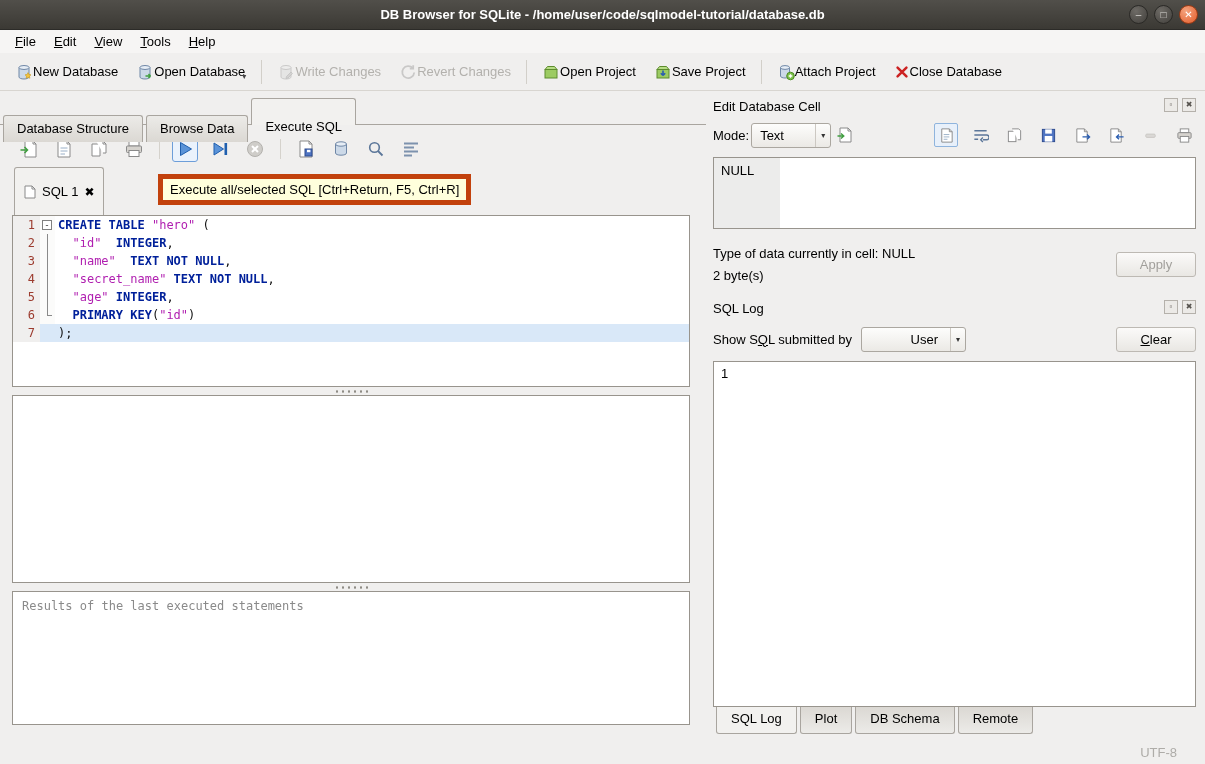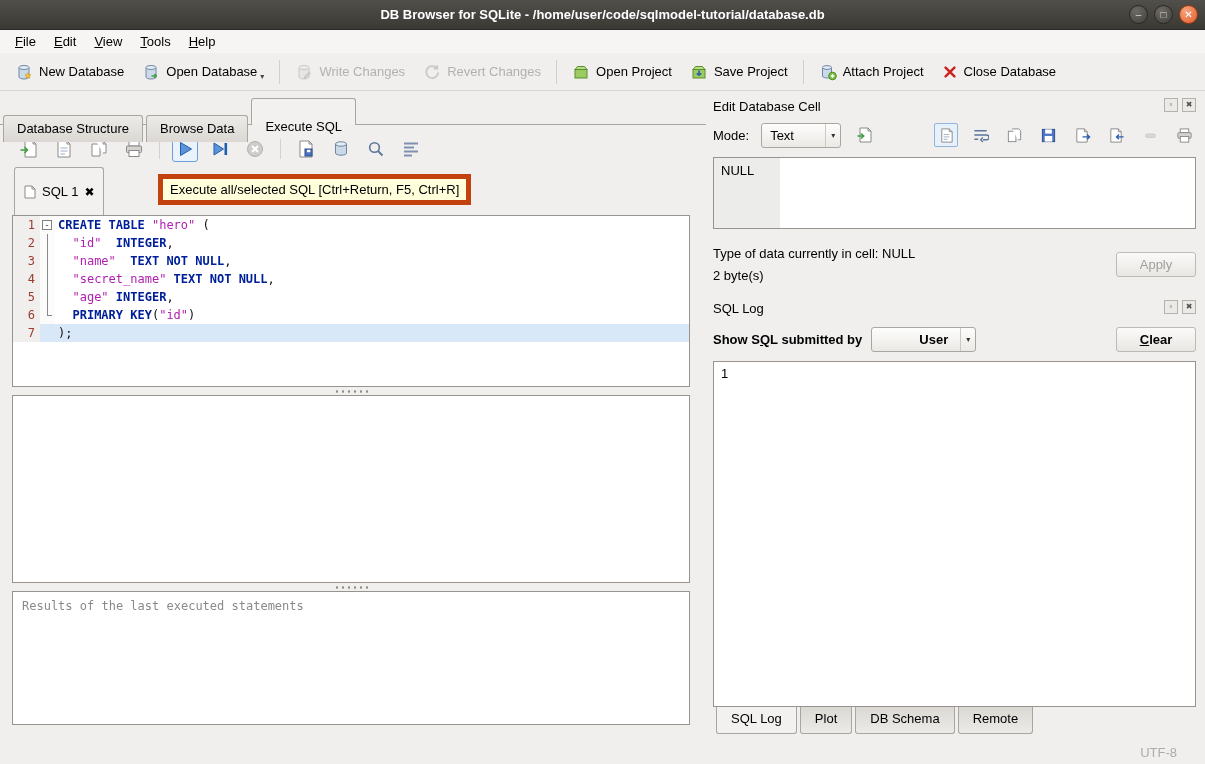--- a/index.html
+++ b/index.html
@@ -18,21 +18,21 @@
   .winbtns { position:absolute; right:7px; top:5px; display:flex; gap:6px; }
   .wbtn { width:19px; height:19px; border-radius:50%; display:flex; align-items:center; justify-content:center; font-size:10px; line-height:1; color:#d8d6d2; background:radial-gradient(circle at 35% 30%, #6e6b66, #413f3b); border:1px solid #2a2926; cursor:default; }
   .wbtn.close { background:radial-gradient(circle at 35% 30%, #f5a47f, #e25c2a); color:#fff; border-color:#9c3a14; }
 
   
   .menubar { flex:0 0 23px; background:#f6f5f4; display:flex; align-items:center; padding-left:6px; }
   .menu-item { padding:2px 9px; }
 
   
   .toolbar { flex:0 0 38px; display:flex; align-items:center; padding:0 6px; background:#f0efee; border-bottom:1px solid #d8d5d0; }
-  .tbtn { display:flex; align-items:center; gap:6px; padding:5px 9px; border-radius:3px; white-space:nowrap; }
+  .tbtn { display:flex; align-items:center; padding:5px 9px; border-radius:3px; white-space:nowrap; }
   .tbtn.disabled { color:#b3b1ad; }
   .tbtn.disabled svg { opacity:.45; filter:grayscale(1); }
   .caret { font-size:8px; color:#444; margin-left:-3px; align-self:flex-end; }
   .tsep { width:1px; height:24px; background:#d2cfc9; margin:0 6px; }
 
   
   .main { flex:1; display:flex; min-height:0; }
 
   
   .left { flex:0 0 706px; display:flex; flex-direction:column; padding-top:6px; min-height:0; }
@@ -76,40 +76,40 @@
   .pane { background:#fff; border:1px solid #98948d; }
   .grid-pane { flex:0 0 188px; }
   .results-pane { flex:1; padding:7px 9px; font-family:"DejaVu Sans Mono", monospace; font-size:12px; color:#8a8a8a; min-height:0; }
 
   
   .right { flex:1; display:flex; flex-direction:column; padding:4px 9px 7px 7px; min-width:0; }
   .dockheader { flex:0 0 22px; display:flex; align-items:center; position:relative; }
   .dockctl { position:absolute; right:0; top:3px; display:flex; gap:4px; }
   .dctl { width:14px; height:14px; font-size:8px; display:flex; align-items:center; justify-content:center; color:#55524d; border:1px solid #b5b1ab; background:#eceae7; line-height:1; }
 
-  .moderow { flex:0 0 36px; display:flex; align-items:center; gap:12px; }
+  .moderow { flex:0 0 36px; display:flex; align-items:center; gap:2px; }
   .combo { height:25px; background:linear-gradient(#fdfdfc,#ebe9e5); border:1px solid #aba7a0; border-radius:3px; display:flex; align-items:center; padding:0 0 0 8px; }
   .combo .val { padding-right:12px; }
   .combo .arrow { font-size:8px; color:#333; border-left:1px solid #ccc8c2; padding:0 5px; height:100%; display:flex; align-items:center; }
   .combo.text-combo { width:80px; justify-content:space-between; }
   .combo.user-combo { width:105px; justify-content:flex-end; }
   .mode-icons { margin-left:auto; display:flex; align-items:center; gap:10px; }
   .micon { width:24px; height:24px; display:flex; align-items:center; justify-content:center; border-radius:2px; }
   .micon.selected { border:1px solid #8fb4dd; background:#e8f0fa; }
   .micon.disabled { opacity:.55; }
 
   .celleditor { flex:0 0 72px; border:1px solid #98948d; background:#fff; display:flex; margin-top:4px; }
   .null-strip { flex:0 0 66px; background:#ececeb; padding:5px 7px; color:#000; }
 
   .inforow { flex:0 0 50px; display:flex; margin-top:10px; align-items:center; }
   .infotext { flex:1; display:flex; flex-direction:column; gap:7px; }
   .btn { height:25px; width:80px; background:linear-gradient(#fbfaf9,#e9e7e3); border:1px solid #bdb9b3; border-radius:3px; display:flex; align-items:center; justify-content:center; }
   .btn.disabled { color:#a19f9b; }
 
-  .filterrow { flex:0 0 36px; display:flex; align-items:center; gap:9px; margin-top:2px;font-weight:bold; }
+  .filterrow { flex:0 0 36px; display:flex; align-items:center; gap:9px; margin-top:2px; }
   .clearbtn { margin-left:auto; }
 
   .logarea { flex:1; border:1px solid #98948d; background:#fff; margin-top:4px; padding:4px 7px; min-height:0; }
 
   .bottomtabs { flex:0 0 27px; display:flex; padding-left:3px; }
   .btab { padding:4px 14px 5px; border:1px solid #a9a59f; border-top:none; background:linear-gradient(#dbd8d3,#ecebe8); margin-right:3px; border-radius:0 0 3px 3px; }
   .btab.active { background:#f2f1ef; }
 
   
   .statusbar { flex:0 0 23px; display:flex; align-items:center; justify-content:flex-end; padding-right:28px; color:#aeaca8; }

